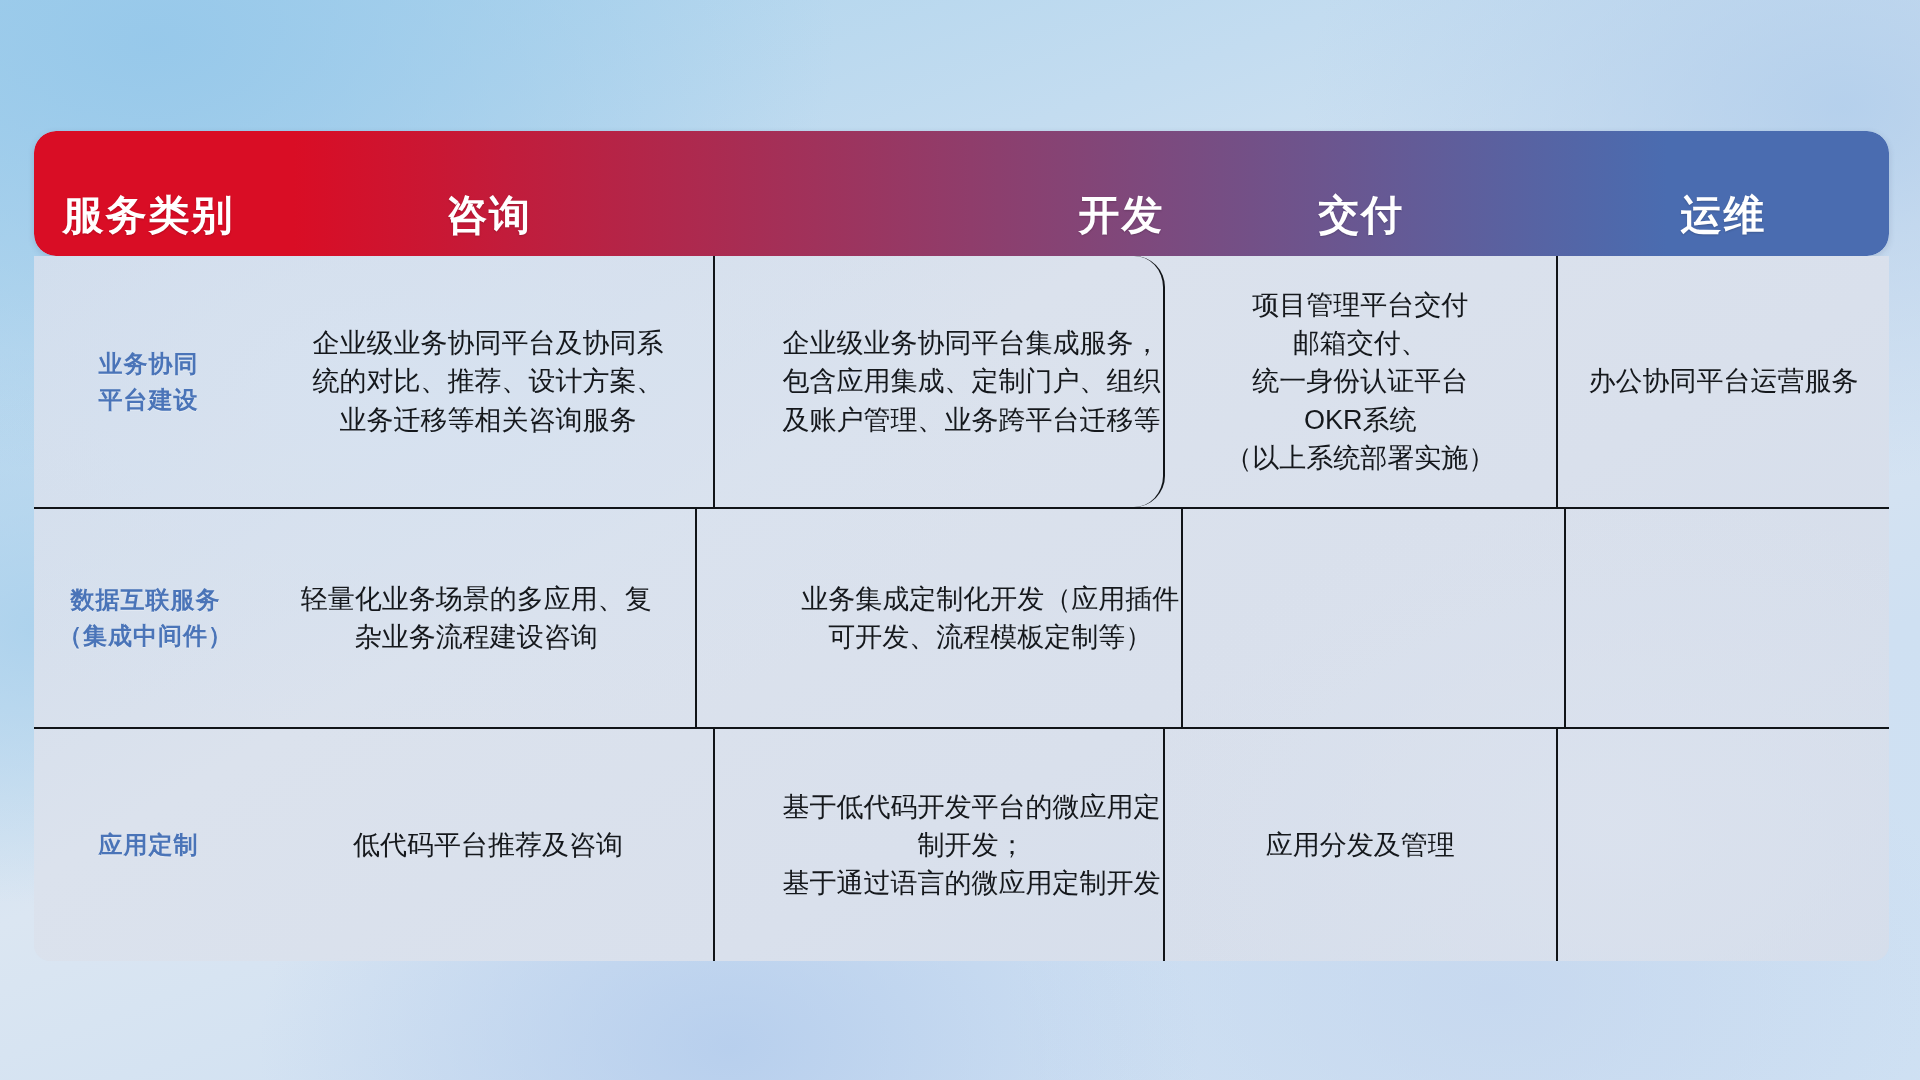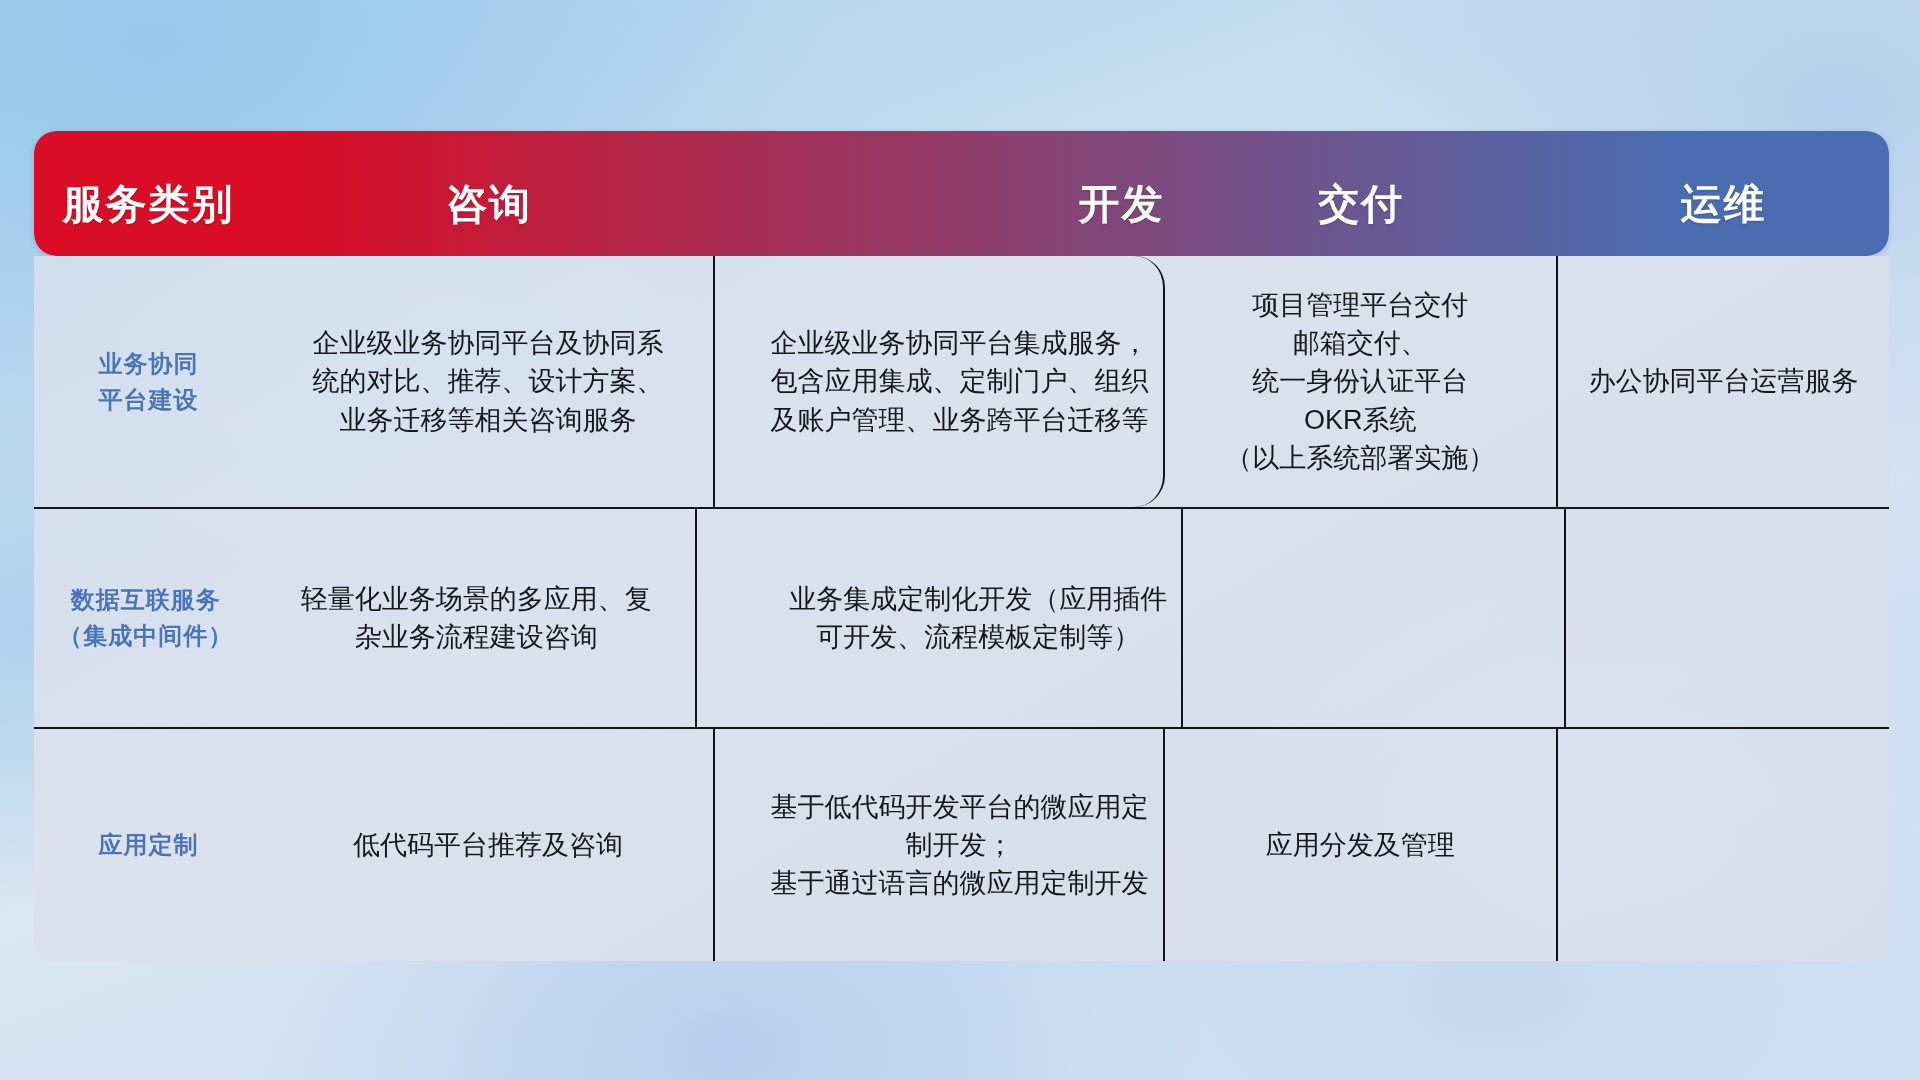--- a/index.html
+++ b/index.html
@@ -50,21 +50,21 @@
   .table-header .hdr-fill {
     position: absolute;
     inset: 0;
     border-radius: 22px;
   }
   .hdr-cell {
     position: relative;
     display: flex;
     align-items: flex-end;
     justify-content: center;
-    padding-bottom: 24px;
+    padding-bottom: 13px;
     box-sizing: border-box;
     color: #ffffff;
     font-size: 41px;
     font-weight: bold;
     letter-spacing: 2px;
     text-shadow: 0 1px 2px rgba(0,0,0,0.18);
   }
 
   
   .table-body {
@@ -90,21 +90,21 @@
     border-bottom: 2.5px solid #111418;
   }
 
   .body-cell {
     position: relative;
     box-sizing: border-box;
     display: flex;
     align-items: center;
     justify-content: center;
     text-align: center;
-    padding: 4px 14px;
+    padding: 4px 2px;
     color: #15181c;
     font-size: 27px;
     line-height: 1.42;
     white-space: pre-line;
   }
   .body-cell.vsep { border-right: 2.5px solid #111418; }
 
   .cat-cell {
     color: #4a74b8;
     font-weight: bold;

